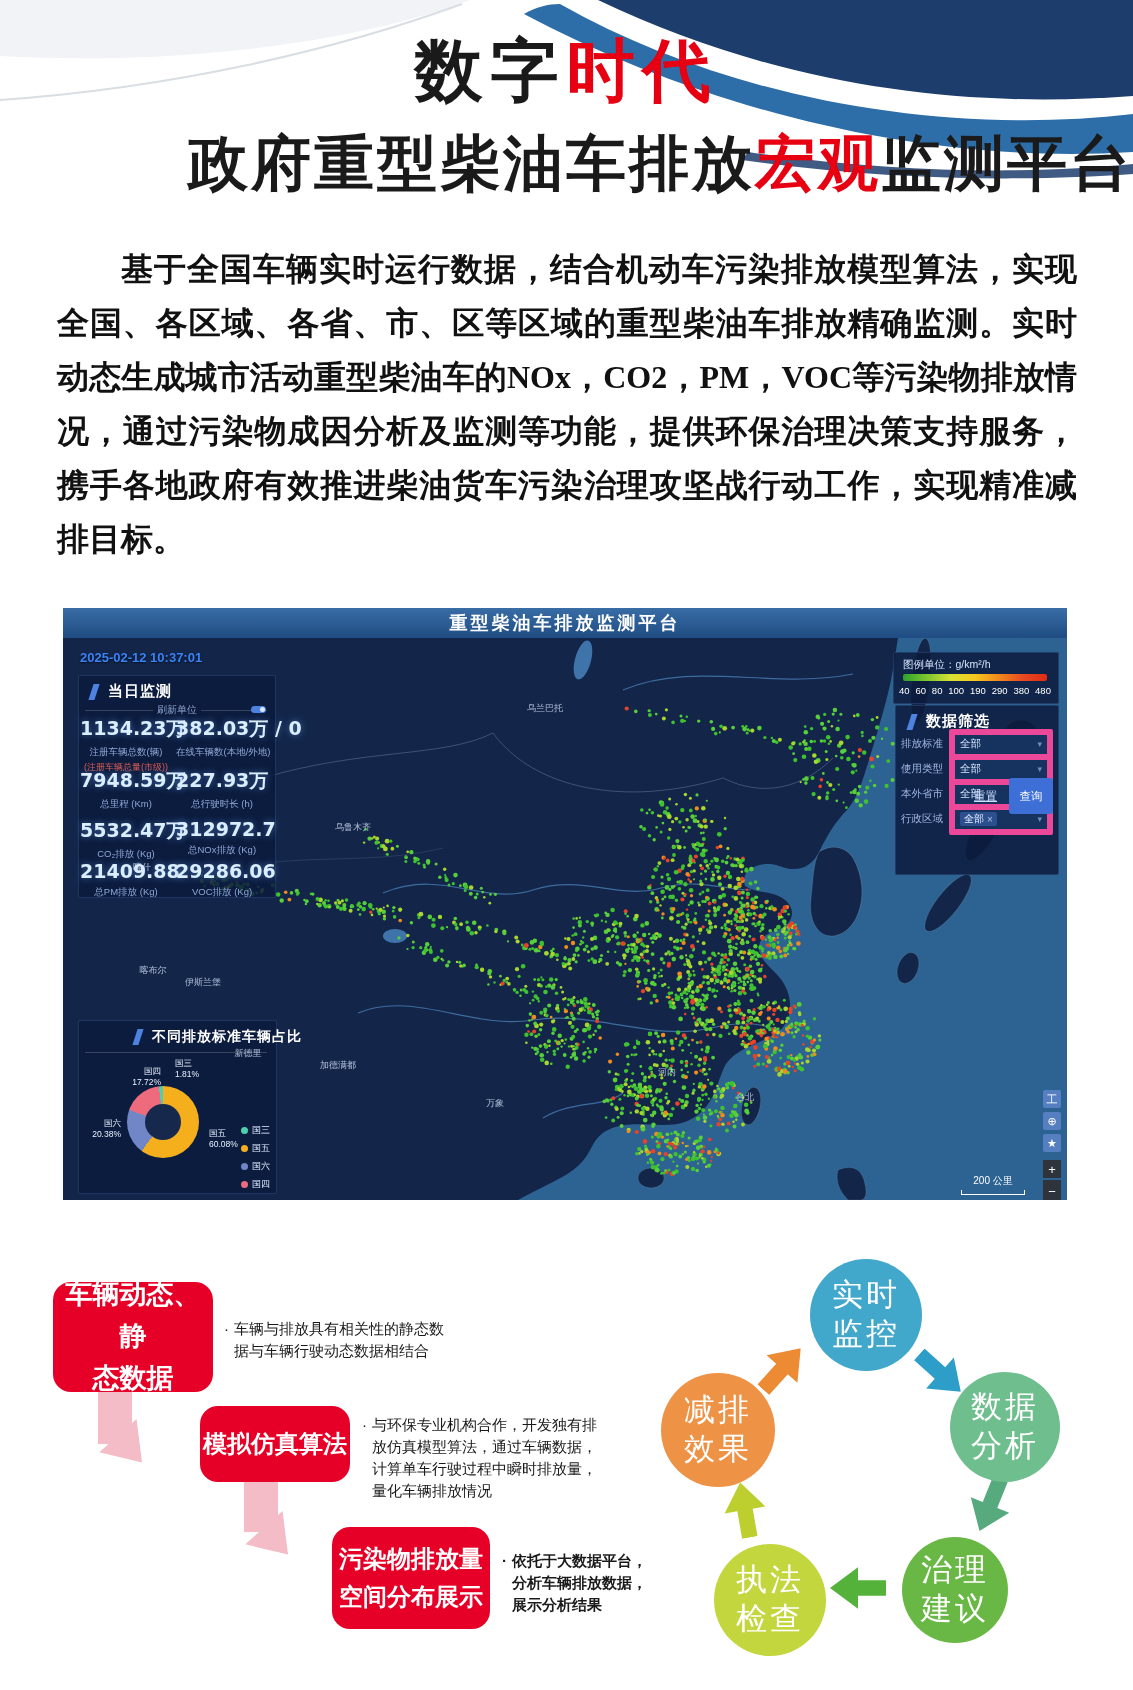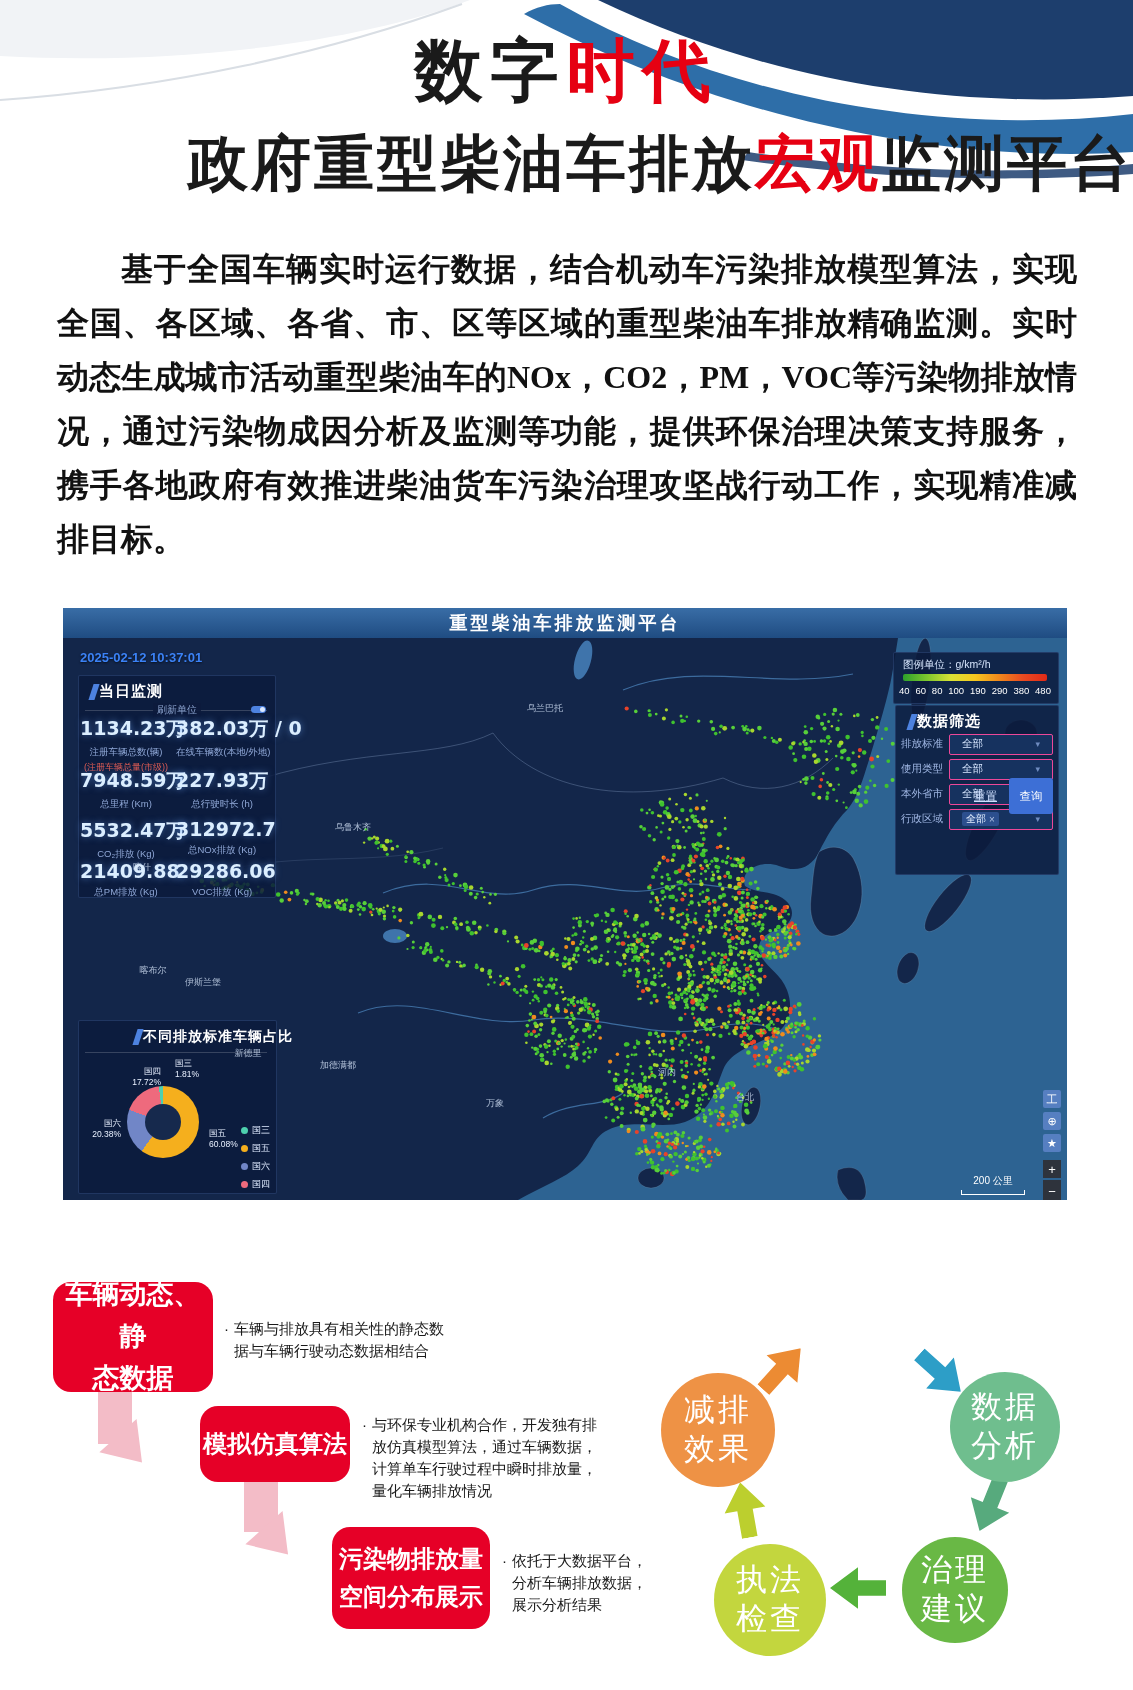--- a/index.html
+++ b/index.html
@@ -27,21 +27,21 @@
   .dash-title{color:#fff;font-size:18px;font-weight:700;letter-spacing:3px;}
   .map{position:absolute;left:0;top:30px;width:1004px;height:562px;overflow:hidden;background:#13264a;}
   .map svg{position:absolute;left:0;top:0;}
   .city{position:absolute;transform:translate(-50%,-50%);font-size:9px;color:rgba(214,228,248,.78);
         white-space:nowrap;pointer-events:none;}
 
   .ts{position:absolute;left:17px;top:12px;color:#3b82f6;font-size:13px;font-weight:700;
       text-shadow:0 1px 2px rgba(0,0,0,.6);}
 
   .panel{position:absolute;background:rgba(12,27,60,.86);border:1px solid rgba(90,130,200,.25);border-radius:2px;}
-  .p-head{position:absolute;display:flex;align-items:center;gap:2px;color:#fff;font-size:15px;font-weight:700;letter-spacing:1px;}
+  .p-head{position:absolute;display:flex;align-items:center;gap:11px;color:#fff;font-size:15px;font-weight:700;letter-spacing:1px;}
   .p-bar{display:inline-block;width:6px;height:16px;background:#4d82e0;transform:skewX(-18deg);}
 
   
   #todayPanel{left:15px;top:37px;width:196px;height:221px;}
   .tp-divider{position:absolute;left:22px;top:72px;width:182px;border-top:1px solid rgba(255,255,255,.18);}
   .tp-sub{position:absolute;left:90px;top:65px;font-size:10px;color:#8ca4cf;background:rgba(12,27,60,.9);padding:0 4px;}
   .tp-toggle{position:absolute;left:188px;top:68px;width:15px;height:7px;border-radius:4px;background:#4d82e0;}
   .tp-toggle::after{content:"";position:absolute;right:1px;top:1px;width:5px;height:5px;border-radius:50%;background:#dce9ff;}
   .st{position:absolute;width:92px;text-align:center;}
   .st-val{font-size:19px;font-weight:700;color:#dbeeff;font-family:"DejaVu Sans",sans-serif;
@@ -64,22 +64,22 @@
   .em-title{position:absolute;left:10px;top:6px;font-size:10.5px;color:#d5e4fb;}
   .em-bar{position:absolute;left:10px;top:21px;width:144px;height:7px;border-radius:2px;
      background:linear-gradient(90deg,#2da12c,#7ec62e,#d8e135,#f5c71f,#f0881c,#e84a21,#e02a17);}
   .em-ticks{position:absolute;left:6px;top:32px;width:152px;display:flex;justify-content:space-between;
      font-size:9.5px;color:#fff;}
 
   
   #filterPanel{left:832px;top:67px;width:162px;height:168px;}
   .f-row{position:absolute;left:6px;width:152px;height:20px;display:flex;align-items:center;}
   .f-label{width:48px;font-size:10.5px;color:#9fb6e3;}
-  .f-select{flex:1;height:19px;background:#16325f;border:1px solid #ec4899;border-radius:2px;
-     display:flex;align-items:center;justify-content:space-between;padding:0 12px;color:#d7e6ff;font-size:10.5px;}
+  .f-select{flex:1;height:19px;background:#16325f;border:6px solid #ec4899;border-radius:2px;
+     display:flex;align-items:center;justify-content:space-between;padding:0 5px;color:#d7e6ff;font-size:10.5px;}
   .f-arrow{color:#6f8cc0;font-size:9px;}
   .chip{display:inline-flex;align-items:center;gap:3px;background:#2c4f8e;border-radius:2px;
      padding:0 4px;height:14px;font-size:10px;color:#e4efff;}
   .chip-x{color:#aebfe2;font-size:10px;cursor:pointer;}
   .f-btns{position:absolute;left:0;top:140px;width:152px;display:flex;justify-content:flex-end;gap:12px;align-items:center;}
   .btn-reset{color:#cfe0ff;font-size:11.5px;text-decoration:underline;cursor:pointer;}
   .btn-query{background:#3d6fd6;color:#fff;font-size:11.5px;border-radius:3px;width:44px;height:36px;
      display:flex;align-items:center;justify-content:center;cursor:pointer;}
 
   
@@ -94,21 +94,21 @@
   .fbox{position:absolute;background:#e60027;border-radius:18px;color:#fff;display:flex;align-items:center;
      justify-content:center;text-align:center;font-weight:700;white-space:pre-line;}
   #fbox1{left:53px;top:1282px;width:160px;height:110px;font-size:27px;line-height:1.55;}
   #fbox2{left:200px;top:1406px;width:150px;height:76px;font-size:24px;}
   #fbox3{left:332px;top:1527px;width:158px;height:102px;font-size:24px;line-height:1.6;}
   .fnote{position:absolute;font-size:15px;line-height:22px;color:#1a1a1a;}
   .fnote .bullet{display:inline-block;vertical-align:top;margin-right:5px;}
   .fnote .txt{display:inline-block;vertical-align:top;white-space:pre-line;}
   #fnote1{left:224px;top:1318px;}
   #fnote2{left:362px;top:1414px;}
-  #fnote3{left:502px;top:1550px;}
+  #fnote3{left:502px;top:1550px;font-weight:bold;}
   .fa-bar{position:absolute;background:#f3bcc7;}
   #fabar1{left:98px;top:1392px;width:34px;height:52px;}
   #fabar2{left:244px;top:1482px;width:34px;height:50px;}
   .fa-head{position:absolute;width:0;height:0;border-left:36px solid #f3bcc7;
      border-top:25px solid transparent;border-bottom:25px solid transparent;}
   #fahead1{left:112px;top:1424px;transform:rotate(48deg);}
   #fahead2{left:258px;top:1516px;transform:rotate(48deg);}
 
   
   .ccirc{position:absolute;border-radius:50%;color:#fff;display:flex;align-items:center;justify-content:center;
@@ -2499,20 +2499,22 @@
 分析车辆排放数据，
 展示分析结果</span>
   </div>
 
   <div class="carrow" id="ca0" style="background: rgb(45, 158, 199);"></div>
   <div class="carrow" id="ca1" style="background: rgb(87, 170, 125);"></div>
   <div class="carrow" id="ca2" style="background: rgb(84, 178, 58);"></div>
   <div class="carrow" id="ca3" style="background: rgb(188, 207, 46);"></div>
   <div class="carrow" id="ca4" style="background: rgb(236, 139, 51);"></div>
 
+  <div class="ccirc" id="cc0" style="background: rgb(65, 167, 203);">实时
+监控</div>
   <div class="ccirc" id="cc1" style="background: rgb(111, 190, 142);">数据
 分析</div>
   <div class="ccirc" id="cc2" style="background: rgb(105, 184, 69);">治理
 建议</div>
   <div class="ccirc" id="cc3" style="background: rgb(195, 214, 62);">执法
 检查</div>
   <div class="ccirc" id="cc4" style="background: rgb(238, 146, 69);">减排
 效果</div>
 
 </div>

